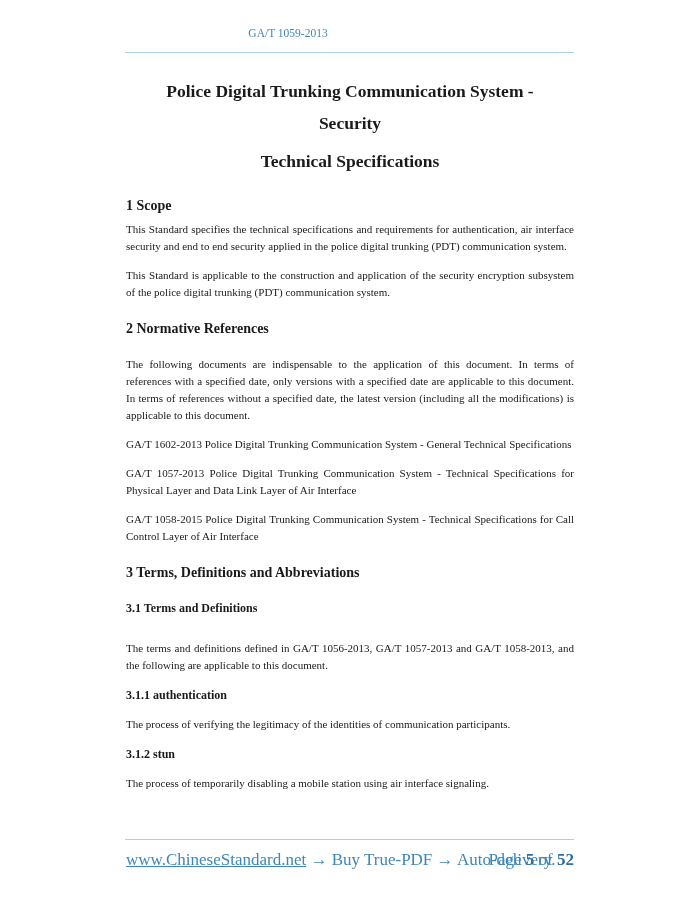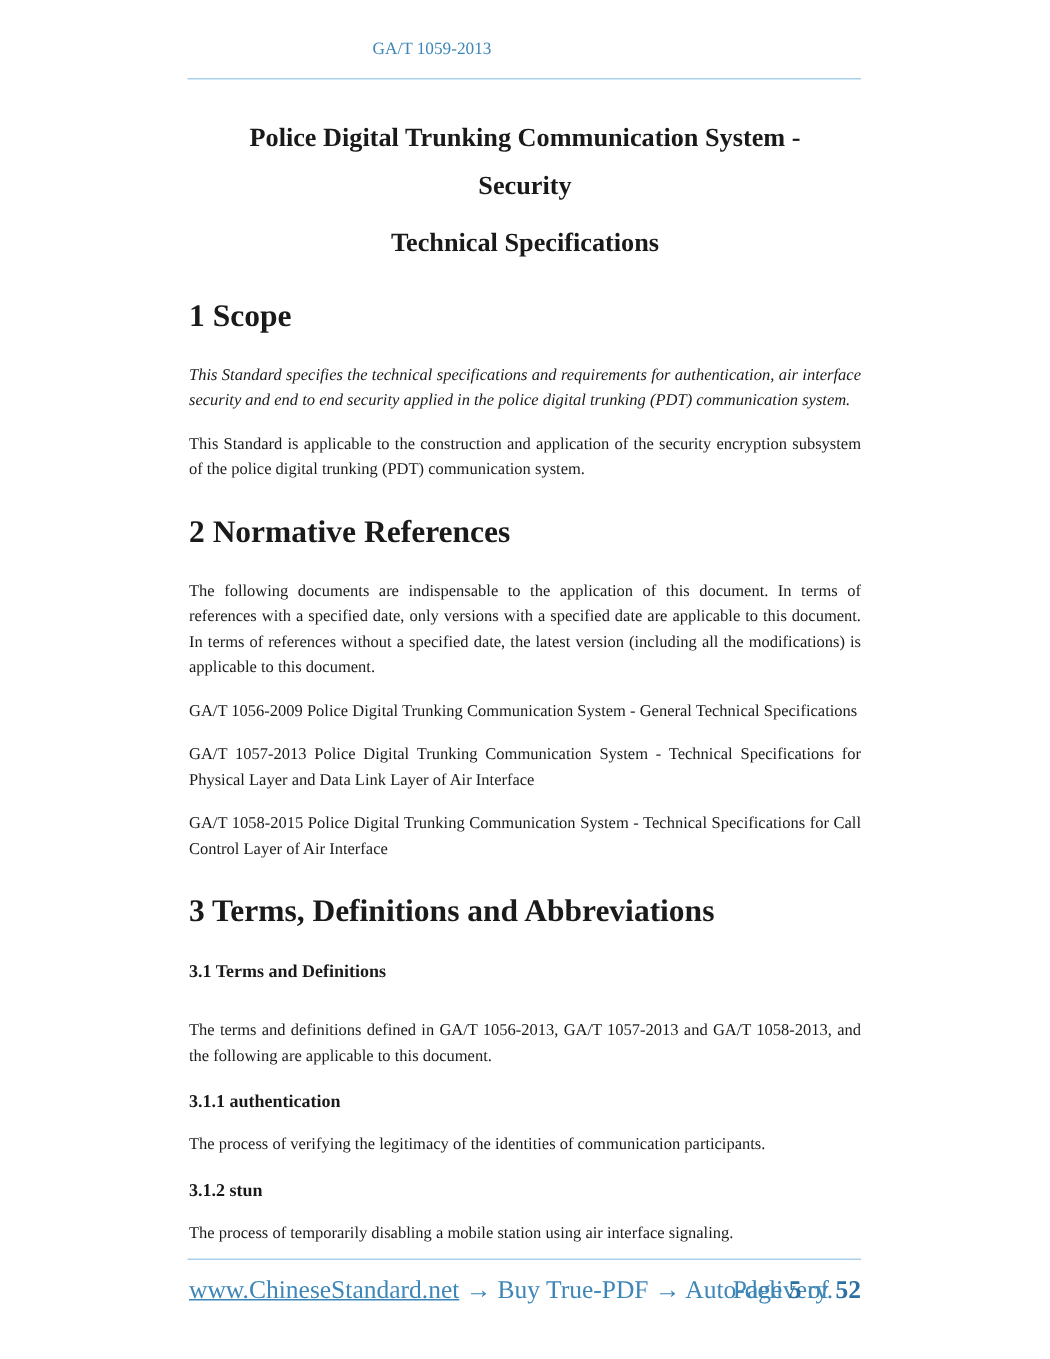--- a/index.html
+++ b/index.html
@@ -5,47 +5,47 @@
   html, body { margin: 0; padding: 0; background: #ffffff; }
   body { width: 700px; height: 906px; position: relative; overflow: hidden;
          font-family: "Liberation Serif", serif; color: #1a1a1a; }
   .header-code { position: absolute; top: 27px; left: 0; width: 576px; text-align: center;
                  font-size: 11.5px; color: #3d86b8; }
   .rule { position: absolute; left: 125px; width: 449px; height: 1px; background: #a9d0ea; }
   .rule.top { top: 52px; }
   .rule.bottom { top: 839px; }
   .content { position: absolute; left: 126px; top: 75px; width: 448px; }
   .doc-title { text-align: center; font-weight: bold; font-size: 17.5px; line-height: 32px; margin: 16px; }
-  h2 { font-size: 21px; font-weight: bold; margin: 0; }
+  h2 { font-size: 14px; font-weight: bold; margin: 0; }
   h3 { font-size: 12px; font-weight: bold; margin: 0; }
   p { font-size: 11px; line-height: 17px; margin: 0; text-align: justify; }
   .footer { position: absolute; top: 850px; left: 126px; width: 448px; font-size: 17px; color: #3d86b8; }
   .footer a { color: #3d86b8; text-decoration: underline; }
   .footer .page { position: absolute; right: 0; top: 0; }
   .footer .page b { color: #2c6fa0; }
 </style>
 </head>
 <body>
 
 <div class="header-code">GA/T 1059-2013</div>
 <div class="rule top"></div>
 
 <div class="content">
   <h1 class="doc-title" style="margin-top:0;">
     <div>Police Digital Trunking Communication System - Security</div>
     <div style="margin-top:6px;">Technical Specifications</div>
   </h1>
 
   <h2 style="margin-top:21px;">1 Scope</h2>
-  <p style="margin-top:19px;font-style:italic;">This Standard specifies the technical specifications and requirements for authentication, air interface security and end to end security applied in the police digital trunking (PDT) communication system.</p>
+  <p style="margin-top:7px;">This Standard specifies the technical specifications and requirements for authentication, air interface security and end to end security applied in the police digital trunking (PDT) communication system.</p>
   <p style="margin-top:12px;">This Standard is applicable to the construction and application of the security encryption subsystem of the police digital trunking (PDT) communication system.</p>
 
   <h2 style="margin-top:20px;">2 Normative References</h2>
   <p style="margin-top:19px;">The following documents are indispensable to the application of this document. In terms of references with a specified date, only versions with a specified date are applicable to this document. In terms of references without a specified date, the latest version (including all the modifications) is applicable to this document.</p>
-  <p style="margin-top:12px;">GA/T 1056-2009 Police Digital Trunking Communication System - General Technical Specifications</p>
+  <p style="margin-top:12px;">GA/T 1602-2013 Police Digital Trunking Communication System - General Technical Specifications</p>
   <p style="margin-top:12px;">GA/T 1057-2013 Police Digital Trunking Communication System - Technical Specifications for Physical Layer and Data Link Layer of Air Interface</p>
   <p style="margin-top:12px;">GA/T 1058-2015 Police Digital Trunking Communication System - Technical Specifications for Call Control Layer of Air Interface</p>
 
   <h2 style="margin-top:20px;">3 Terms, Definitions and Abbreviations</h2>
   <h3 style="margin-top:20px;">3.1 Terms and Definitions</h3>
   <p style="margin-top:24px;">The terms and definitions defined in GA/T 1056-2013, GA/T 1057-2013 and GA/T 1058-2013, and the following are applicable to this document.</p>
 
   <h3 style="margin-top:14px;">3.1.1 authentication</h3>
   <p style="margin-top:13px;">The process of verifying the legitimacy of the identities of communication participants.</p>
   <h3 style="margin-top:14px;">3.1.2 stun</h3>

